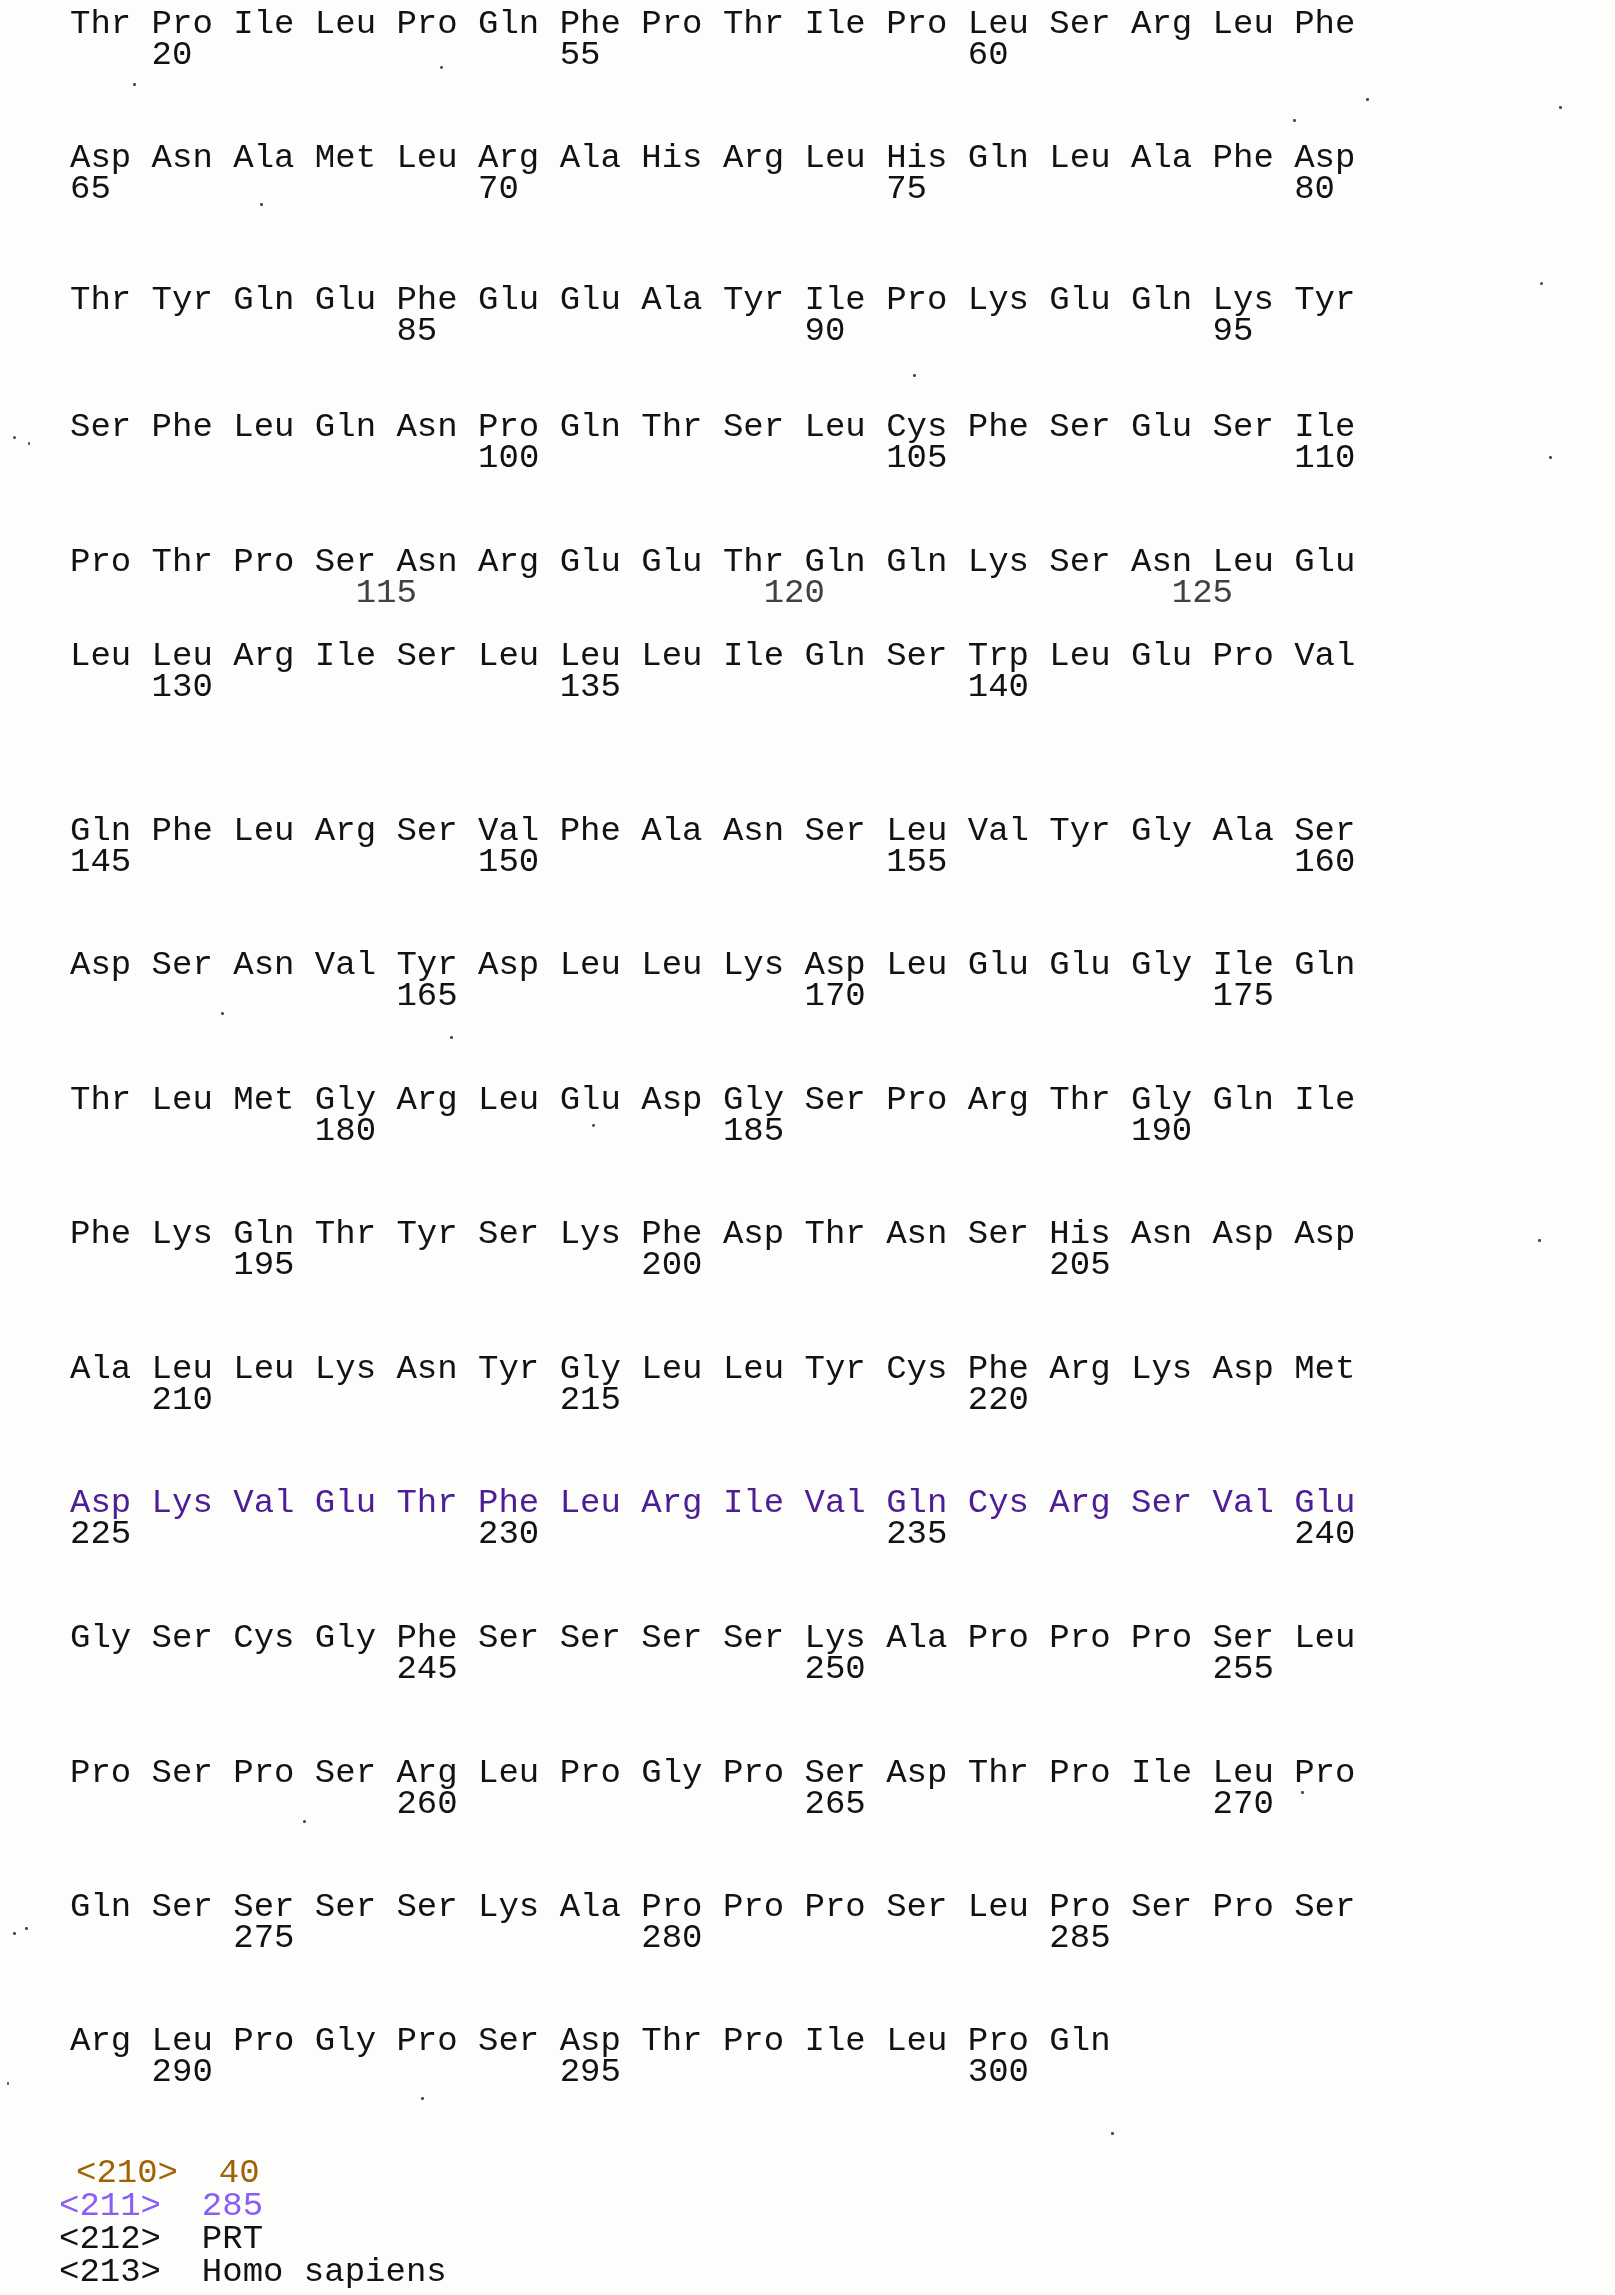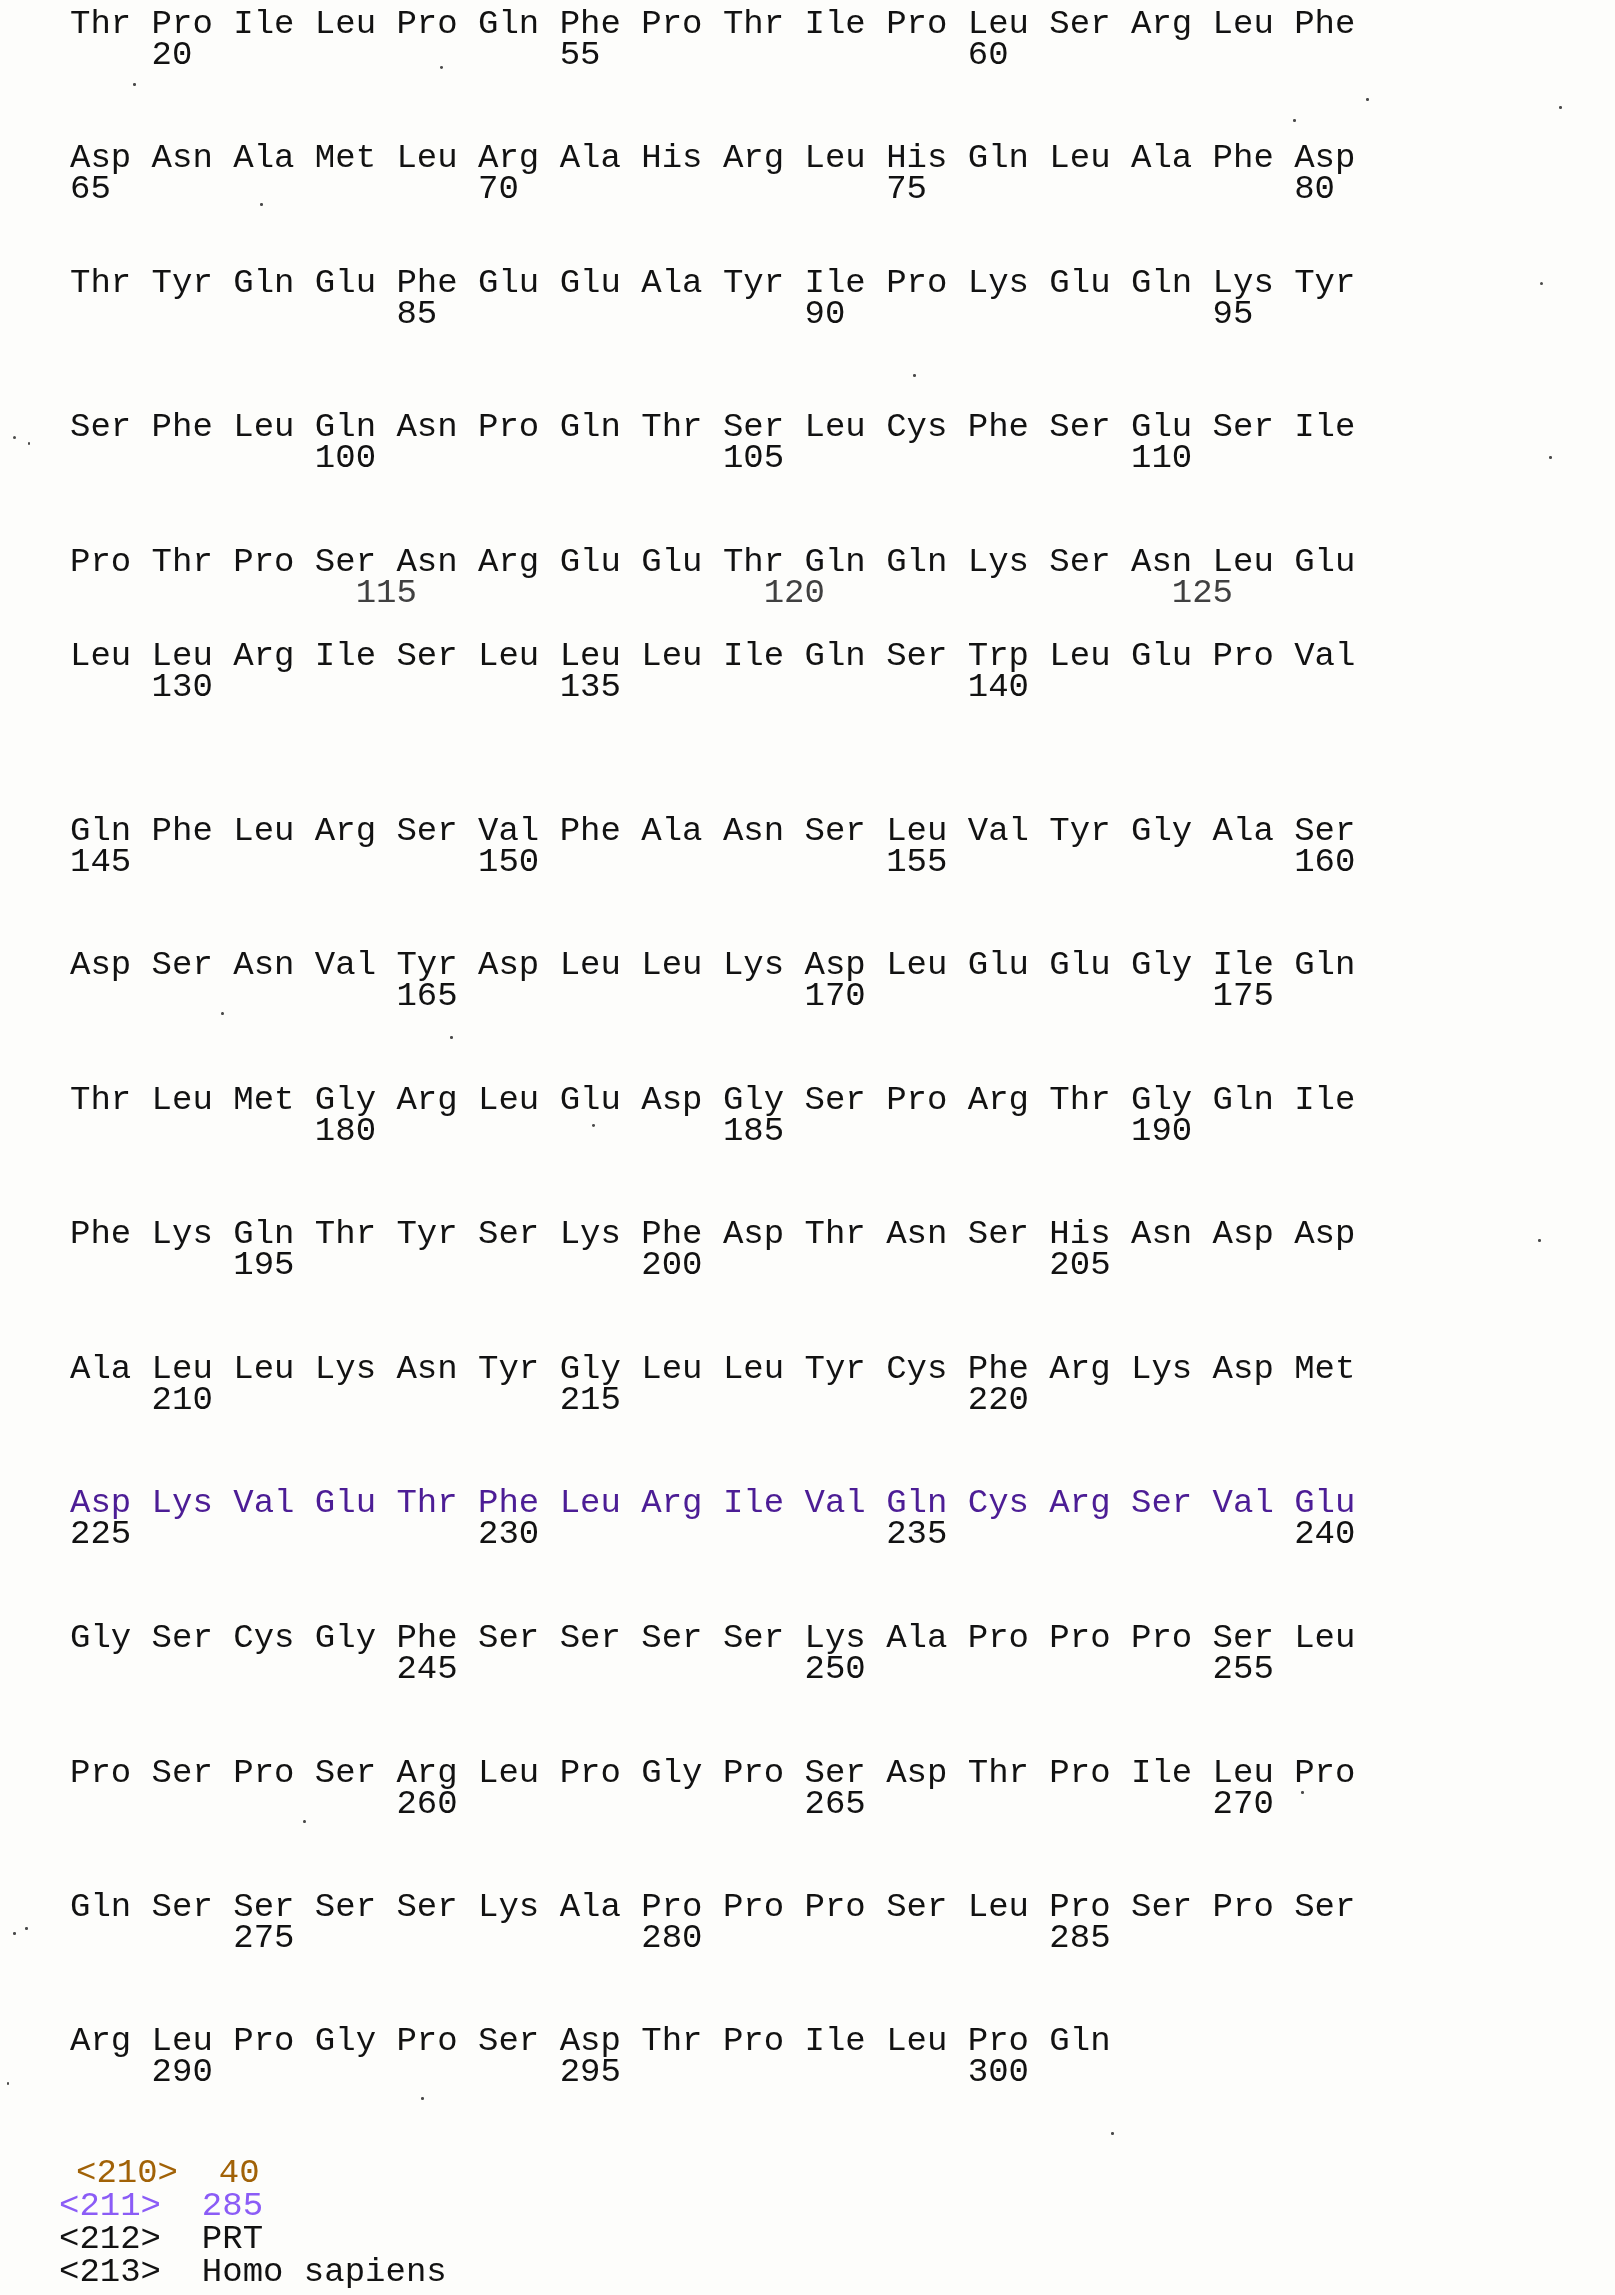--- a/index.html
+++ b/index.html
@@ -59,27 +59,27 @@
 <main class="page">
   <section id="seq-rows">
       <div class="seq-row" style="top: 7.5px;">
         <pre class="seq-line" style="color: rgb(18, 18, 18);">Thr Pro Ile Leu Pro Gln Phe Pro Thr Ile Pro Leu Ser Arg Leu Phe</pre>
         <pre class="seq-line num-line" style="color: rgb(18, 18, 18);">    20                  55                  60</pre>
       </div>
       <div class="seq-row" style="top: 142px;">
         <pre class="seq-line" style="color: rgb(18, 18, 18);">Asp Asn Ala Met Leu Arg Ala His Arg Leu His Gln Leu Ala Phe Asp</pre>
         <pre class="seq-line num-line" style="color: rgb(18, 18, 18);">65                  70                  75                  80</pre>
       </div>
-      <div class="seq-row" style="top: 267px;">
+      <div class="seq-row" style="top: 284px;">
         <pre class="seq-line" style="color: rgb(18, 18, 18);">Thr Tyr Gln Glu Phe Glu Glu Ala Tyr Ile Pro Lys Glu Gln Lys Tyr</pre>
         <pre class="seq-line num-line" style="color: rgb(18, 18, 18);">                85                  90                  95</pre>
       </div>
       <div class="seq-row" style="top: 411px;">
         <pre class="seq-line" style="color: rgb(18, 18, 18);">Ser Phe Leu Gln Asn Pro Gln Thr Ser Leu Cys Phe Ser Glu Ser Ile</pre>
-        <pre class="seq-line num-line" style="color: rgb(18, 18, 18);">            100                 105                 110</pre>
+        <pre class="seq-line num-line" style="color: rgb(18, 18, 18); text-align: right;">            100                 105                 110</pre>
       </div>
       <div class="seq-row" style="top: 546px;">
         <pre class="seq-line" style="color: rgb(18, 18, 18);">Pro Thr Pro Ser Asn Arg Glu Glu Thr Gln Gln Lys Ser Asn Leu Glu</pre>
         <pre class="seq-line num-line" style="color: #404040; text-align: center;">        115                 120                 125</pre>
       </div>
       <div class="seq-row" style="top: 640px;">
         <pre class="seq-line" style="color: rgb(18, 18, 18);">Leu Leu Arg Ile Ser Leu Leu Leu Ile Gln Ser Trp Leu Glu Pro Val</pre>
         <pre class="seq-line num-line" style="color: rgb(18, 18, 18);">    130                 135                 140</pre>
       </div>
       <div class="seq-row" style="top: 815px;">

